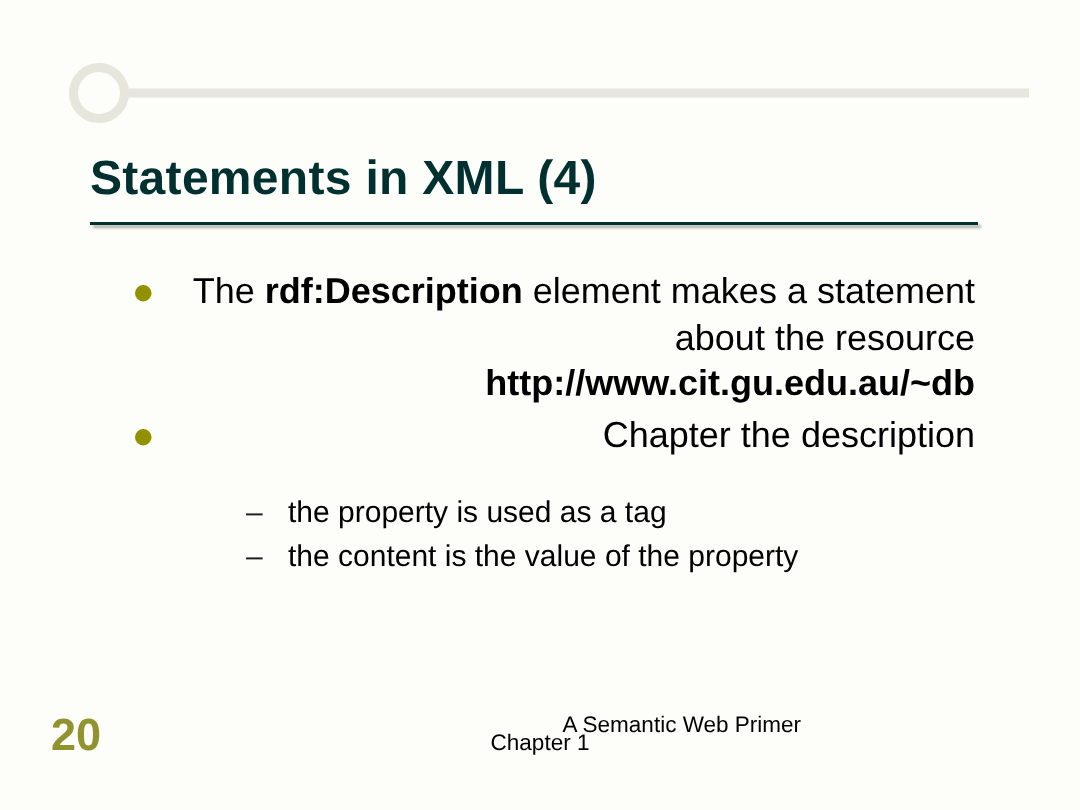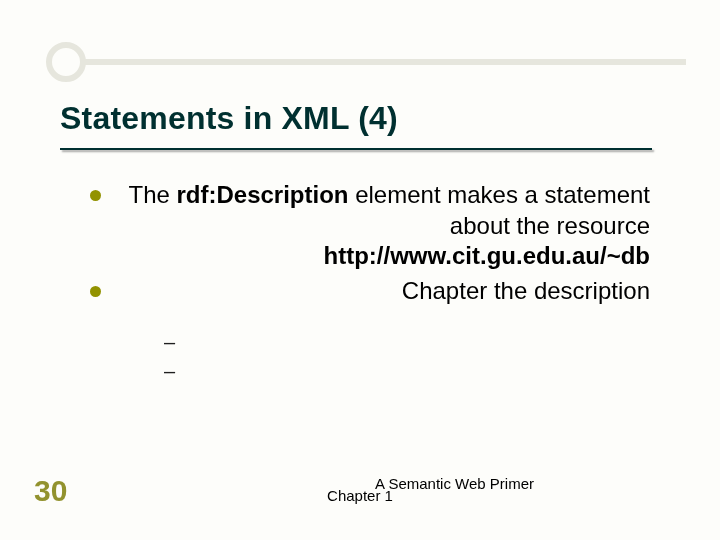--- a/index.html
+++ b/index.html
@@ -154,24 +154,26 @@
         </span>
       </li>
       <li>
         <span class="bullet-dot"></span>
         <span class="li-text">Chapter the description</span>
       </li>
     </ul>
     <ul class="sub-list">
       <li>
         <span class="sub-dash">–</span>
+        <span>the property is used as a tag</span>
       </li>
       <li>
         <span class="sub-dash">–</span>
+        <span>the content is the value of the property</span>
       </li>
     </ul>
   </div>
 
-  <div class="page-num">30</div>
+  <div class="page-num">20</div>
   <div class="footer-center">Chapter 1</div>
   <div class="footer-right">A Semantic Web Primer</div>
 
 </div>
 
 </body></html>

